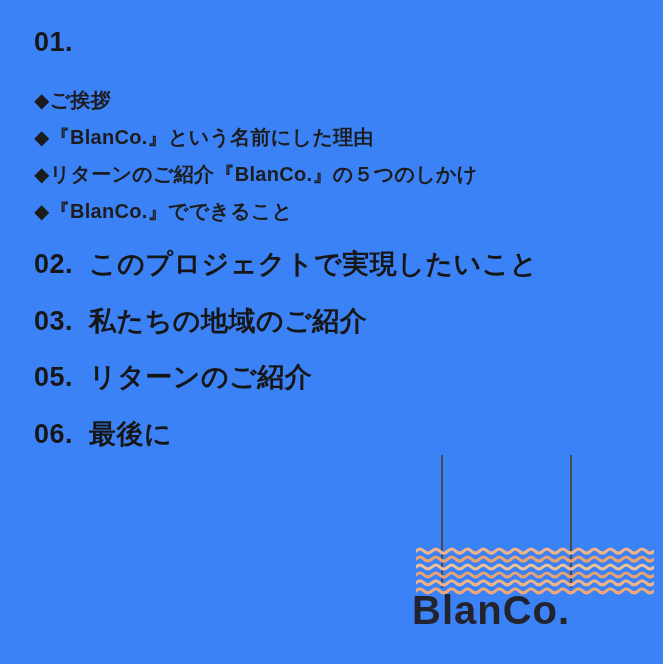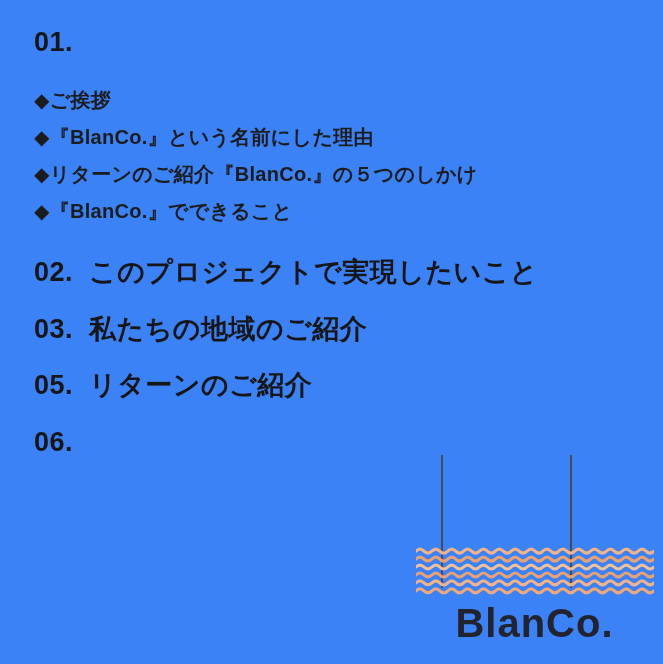--- a/index.html
+++ b/index.html
@@ -28,21 +28,21 @@
     line-height: 1.2;
     letter-spacing: 0.5px;
     margin: 0 0 24px 0;
     color: #161616;
   }
   .section-title .num {
     font-weight: 700;
   }
   .items {
     list-style: none;
-    margin: 0 0 26px 0;
+    margin: 0 0 18px 0;
     padding: 0;
   }
   .items li {
     font-size: 20px;
     font-weight: 600;
     line-height: 1.85;
     letter-spacing: 0.3px;
     color: #1c1c1c;
   }
   
@@ -63,23 +63,22 @@
   .stick-left  { left: 29px; }
   .stick-right { left: 158px; }
   .waves {
     position: absolute;
     left: 4px;
     top: 106px;
   }
   .logo-text {
     position: absolute;
     left: 0;
-    top: 160px;
+    top: 147px;
     width: 100%;
-    text-align: center;
     font-size: 40px;
     font-weight: 800;
     letter-spacing: 1px;
     color: #23232d;
   }
 </style>
 </head>
 <body>
 
 <div class="page">
@@ -116,20 +115,21 @@
     <div class="section">
       <div class="section-title">
         <span class="num">05.</span>
         <span class="title">リターンのご紹介</span>
       </div>
     </div>
 
     <div class="section">
       <div class="section-title">
         <span class="num">06.</span>
+        <span class="title">最後に</span>
       </div>
     </div>
 
   </div>
 
   <div class="logo">
     <span class="stick stick-left"></span>
     <span class="stick stick-right"></span>
     <svg class="waves" width="238" height="48" viewBox="0 0 240 48">
       <defs>

